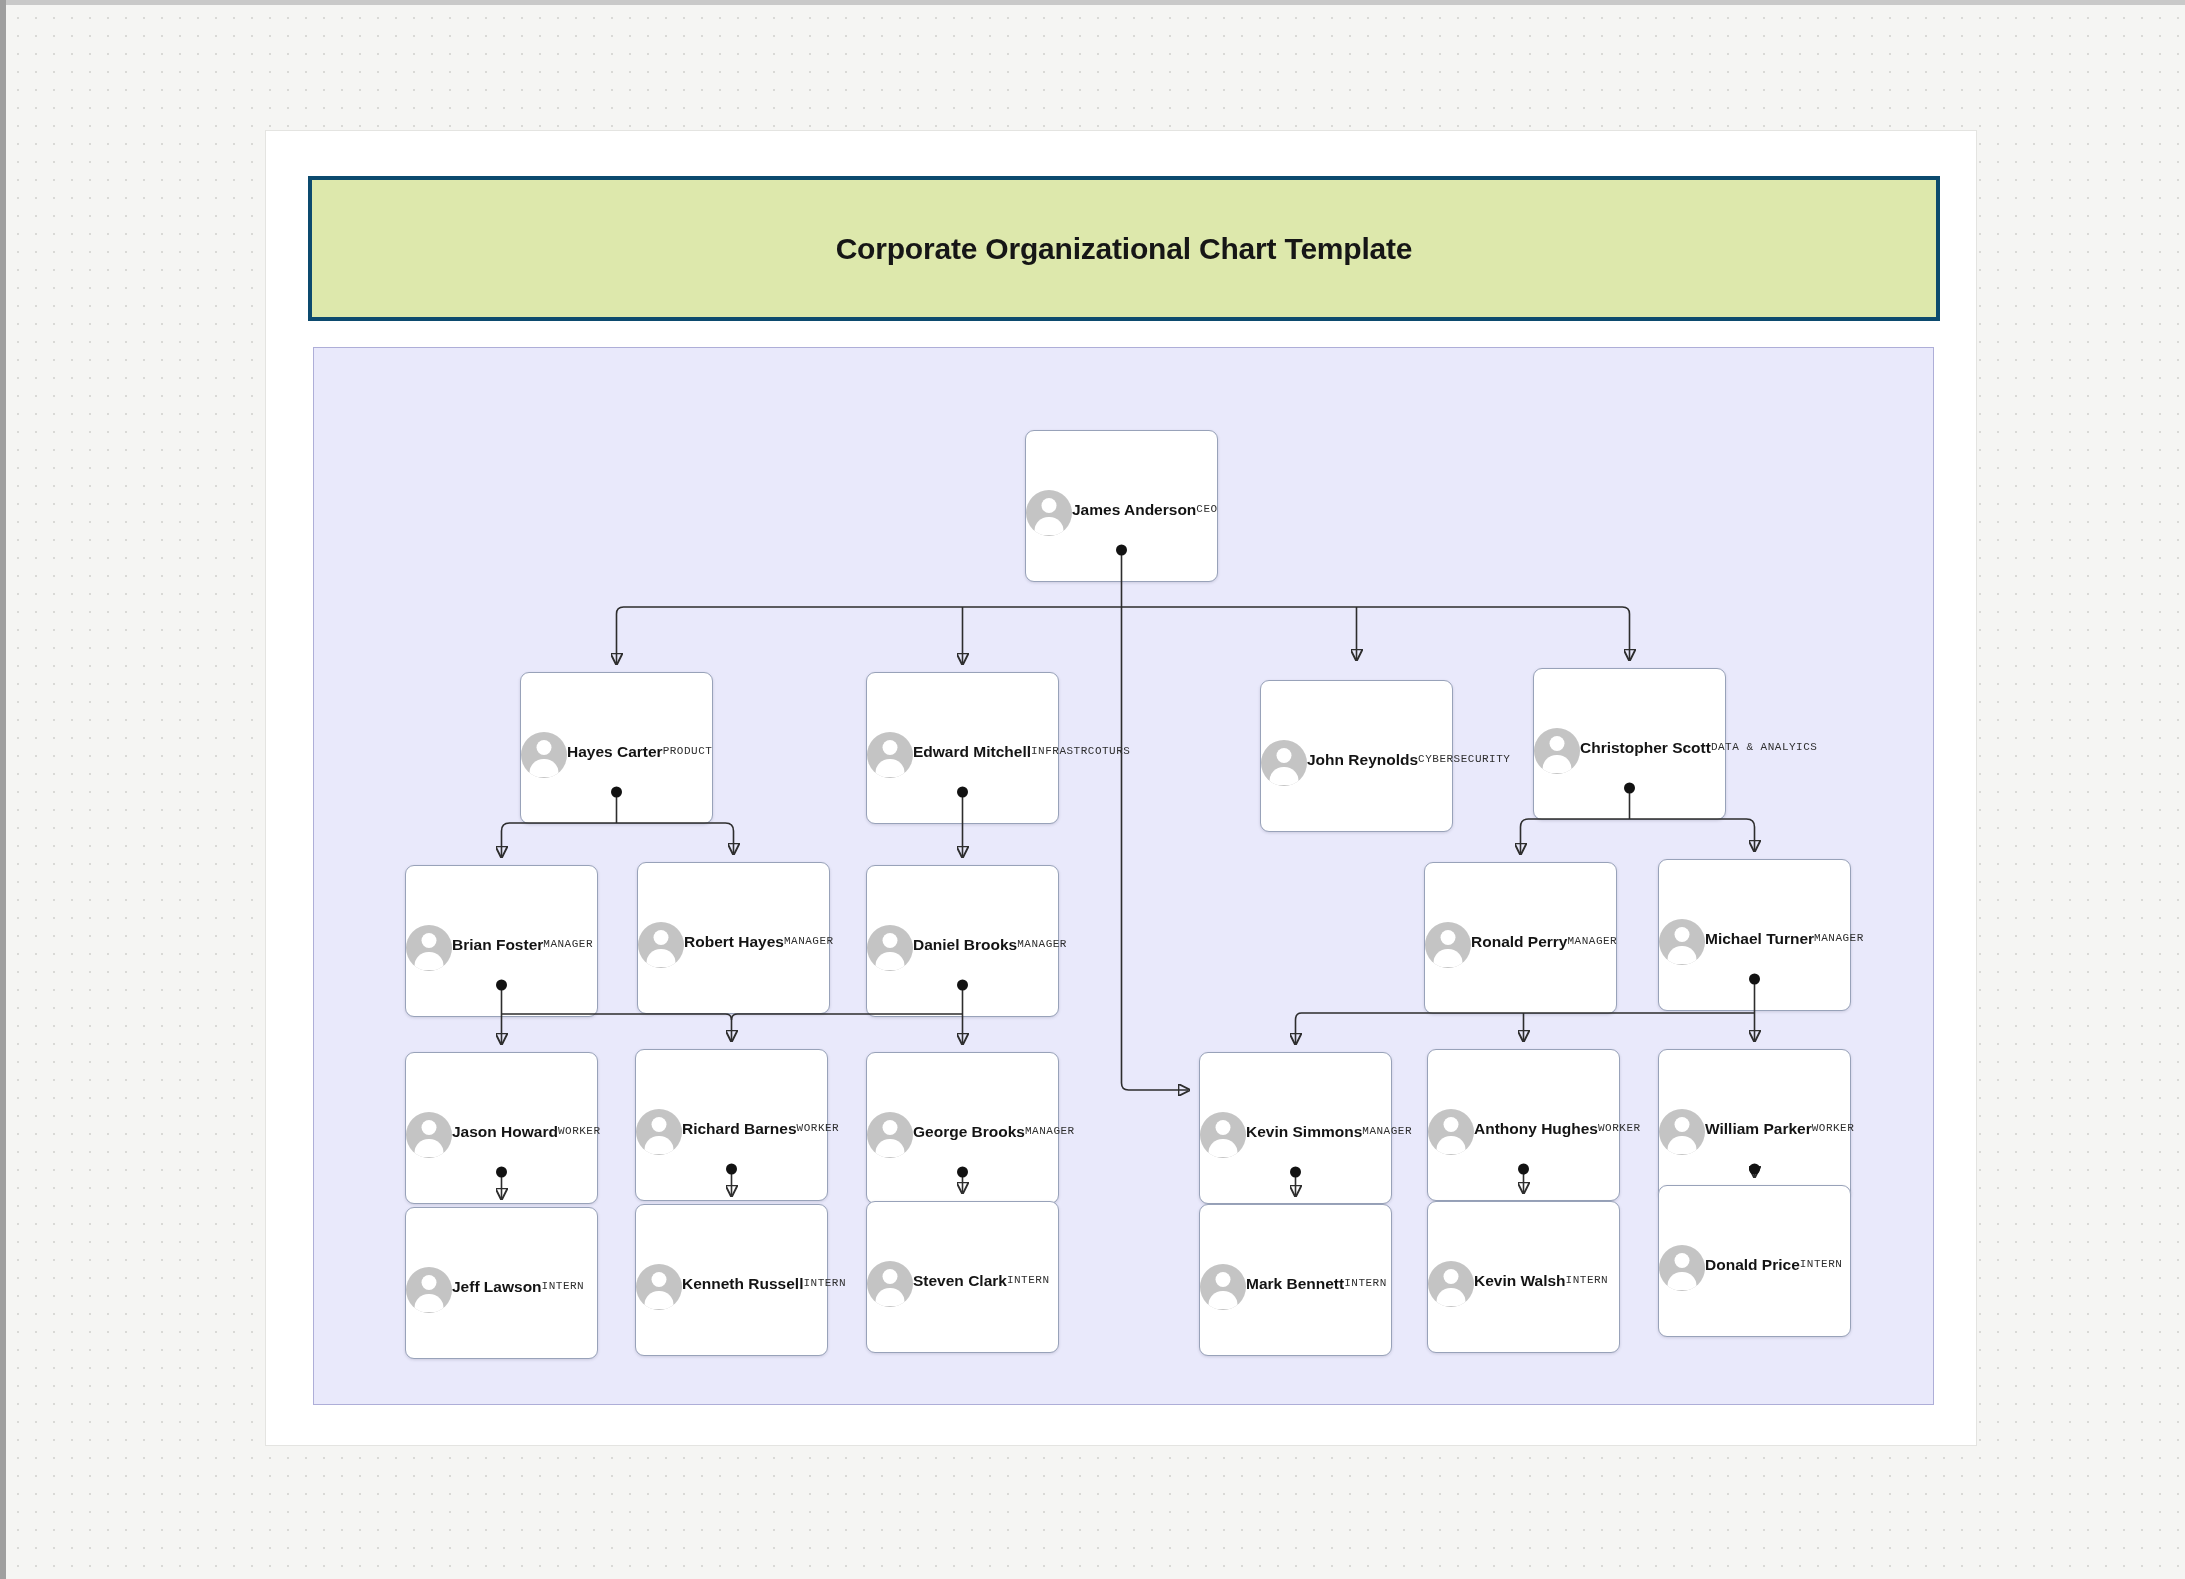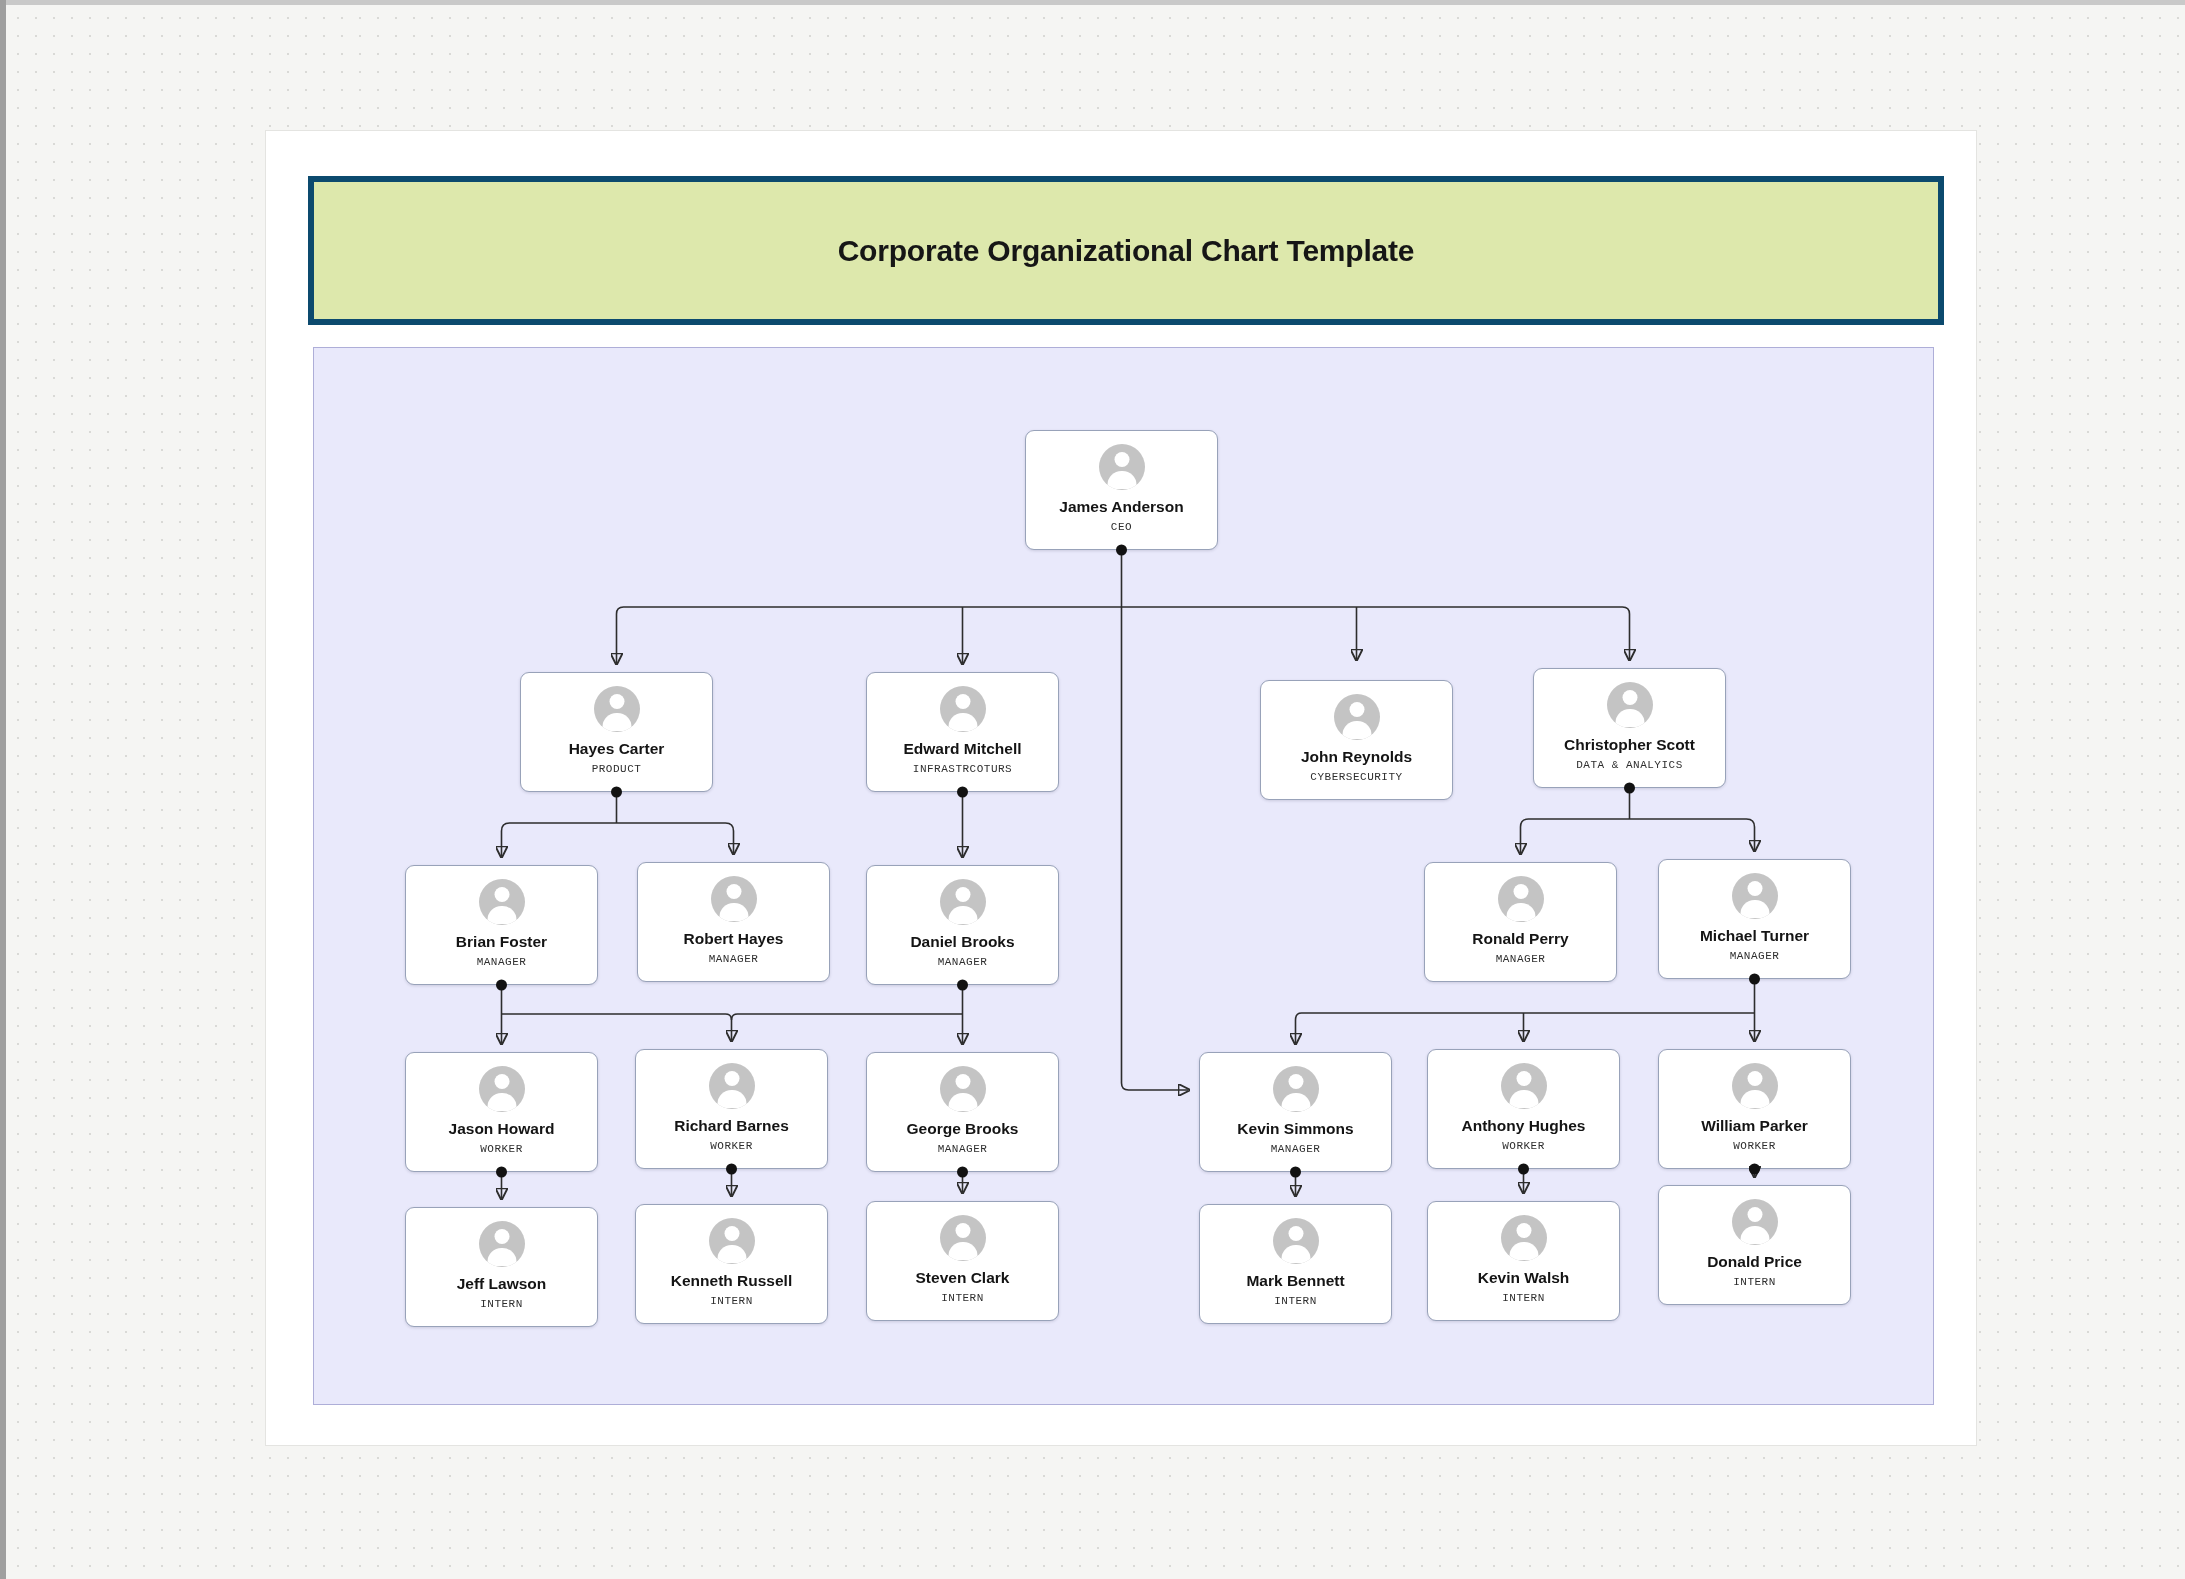--- a/index.html
+++ b/index.html
@@ -15,36 +15,36 @@
   }
   .edge-top{position:absolute;left:0;top:0;width:2185px;height:5px;background:#c9c9c9;}
   .edge-left{position:absolute;left:0;top:0;width:6px;height:1579px;background:#9f9f9f;}
 
   .page{
     position:absolute;left:266px;top:131px;width:1710px;height:1314px;
     background:#ffffff;box-shadow:0 0 0 1px #e4e4e1;
   }
   .banner{
     position:absolute;left:308px;top:176px;width:1624px;height:137px;
-    background:#dde8ac;border:6px solid #0c4a6e;
+    background:#dde8ac;border:4px solid #0c4a6e;
     display:flex;align-items:center;justify-content:center;
   }
   .banner h1{
     margin:0;font-size:30px;font-weight:700;color:#161616;letter-spacing:-0.2px;
   }
   .canvas{
     position:absolute;left:313px;top:347px;width:1619px;height:1056px;
     background:#e9e9fb;border:1px solid #aeaed8;
   }
 
   .card{
-    position:absolute;width:193px;height:120px;box-sizing:border-box;
+    position:absolute;width:193px;height:152px;box-sizing:border-box;
     background:#ffffff;border:1.5px solid #98a2b9;border-radius:9px;
     box-shadow:0 1px 3px rgba(60,60,90,.18);
-    display:flex;flex-direction:column;align-items:center;
+    display:flex;align-items:center;
   }
   .avatar{
     width:46px;height:46px;border-radius:50%;
     background:#c4c4c4;position:relative;overflow:hidden;
     margin-top:13px;flex:none;
   }
   .avatar .av-head{
     position:absolute;top:8px;left:50%;transform:translateX(-50%);
     width:15px;height:15px;background:#fff;border-radius:50%;
   }

